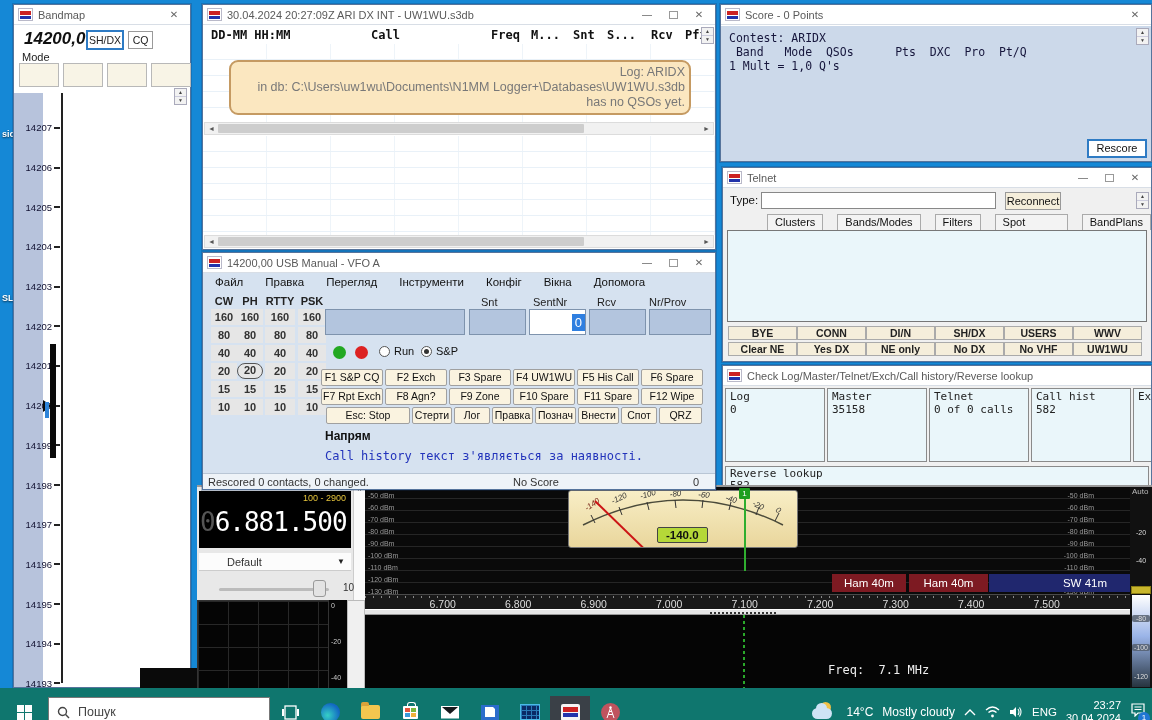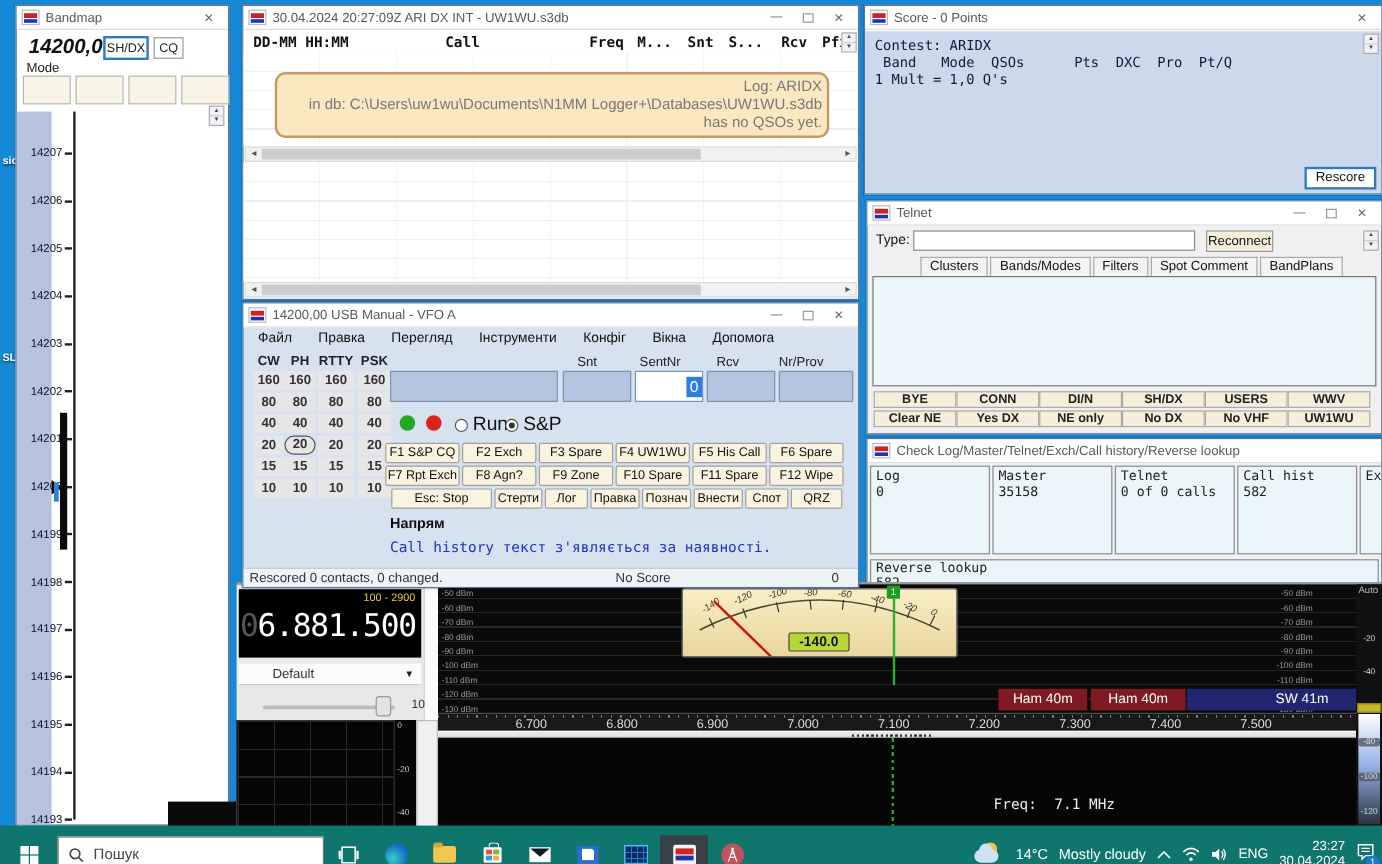--- a/index.html
+++ b/index.html
@@ -58,21 +58,21 @@
   .menubar span:first-child { margin-left:12px; }
   .mode-head { position:absolute; top:42px; font-size:11px; font-weight:bold; color:#222; text-align:center; }
   .band-col { position:absolute; top:56px; width:26px; }
   .band-cell { height:16px; margin-bottom:2px; background:#e6e6e6; font-size:11px; font-weight:bold; color:#333; text-align:center; line-height:16px; }
   .band-col.ph .band-cell:nth-child(4) { border:1.5px solid #555; border-radius:8px; line-height:13px; }
   .ex-label { position:absolute; top:43px; font-size:11px; color:#222; }
   .ex-box { position:absolute; top:56px; height:26px; background:#b3c5de; border:1px solid #7e93ad; }
   .ex-box.white { background:#fff; display:flex; align-items:center; justify-content:flex-end; }
   .sel0 { background:#2f7fe0; color:#fff; font-size:13px; padding:1px 3px; }
   .dot { position:absolute; top:93px; width:13px; height:13px; border-radius:50%; }
-  .radio { position:absolute; top:92px; display:flex; align-items:center; gap:4px; font-size:16px; color:#111; }
+  .radio { position:absolute; top:92px; display:flex; align-items:center; gap:4px; font-size:11px; color:#111; }
   .radio i { width:11px; height:11px; border:1px solid #555; border-radius:50%; background:#fff; display:inline-flex; align-items:center; justify-content:center; }
   .radio.sel i::after { content:""; width:5px; height:5px; border-radius:50%; background:#333; }
   .fk-row { position:absolute; left:118px; display:flex; gap:2px; }
   .fk { width:62px; height:17px; background:#faf3e0; border:1px solid #a0a0a0; border-radius:2px; font-size:10.5px; text-align:center; line-height:15px; color:#111; overflow:hidden; white-space:nowrap; }
   #actrow { left:123px; }
   #actrow .fk:nth-child(1){width:84px;} #actrow .fk:nth-child(2){width:40px;}
   #actrow .fk:nth-child(3){width:36px;} #actrow .fk:nth-child(4){width:41px;}
   #actrow .fk:nth-child(5){width:41px;} #actrow .fk:nth-child(6){width:41px;}
   #actrow .fk:nth-child(7){width:36px;} #actrow .fk:nth-child(8){width:43px;}
   .en-heading { position:absolute; left:122px; top:176px; font-size:12px; font-weight:bold; color:#111; }
@@ -83,21 +83,21 @@
   #score { left:720px; top:4px; width:432px; height:158px; }
   .score-body { position:absolute; top:21px; left:0; right:0; bottom:0; background:#ccd9ea; font-family:"DejaVu Sans Mono", monospace; font-size:11.5px; color:#16163c; padding:5px 8px; }
   .score-body div { white-space:pre; line-height:14px; }
   .rescore { position:absolute; right:4px; bottom:3px; width:60px; height:19px; background:#fff; border:2px solid #2e7bc4; font-size:11px; text-align:center; line-height:15px; color:#111; }
 
   
   #telnet { left:722px; top:167px; width:430px; height:195px; background:#f0f0f0; z-index:4; }
   .type-label { position:absolute; left:7px; top:26px; font-size:11.5px; color:#111; }
   .type-input { position:absolute; left:38px; top:24px; width:235px; height:17px; background:#fff; border:1px solid #888; }
   .reconnect { position:absolute; left:282px; top:24px; width:56px; height:18px; background:#f5eedb; border:1px solid #999; font-size:11px; text-align:center; line-height:16px; color:#111; }
-  .tabs { position:absolute; left:44px; top:46px; display:flex; gap:2px; height:16px; }
+  .tabs { position:absolute; left:44px; top:46px; display:flex; gap:14px; height:16px; }
   .tab { border:1px solid #aaa; border-bottom:none; background:#f3f3f3; font-size:11px; padding:1px 7px 0; color:#111; }
   .tl-list { position:absolute; left:4px; right:4px; top:62px; height:92px; background:#eaf6fa; border:1px solid #777; }
   .tl-btnrow { position:absolute; left:5px; display:flex; gap:0; }
   .tl-btn { width:69px; height:14px; background:#f5eedb; border:1px solid #aaa; font-size:10.5px; font-weight:bold; color:#222; text-align:center; line-height:12px; }
 
   
   #check { left:722px; top:365px; width:430px; height:121px; background:#f0f0f0; overflow:hidden; z-index:4; }
   .ck-panel { position:absolute; top:22px; width:100px; height:74px; background:#eaf6fa; border:1px solid #8a8a8a; font-family:"DejaVu Sans Mono", monospace; font-size:11px; color:#222; padding:1px 4px; line-height:13px; }
   .ck-rev { position:absolute; left:2px; right:2px; top:100px; height:40px; background:#eaf6fa; border:1px solid #8a8a8a; font-family:"DejaVu Sans Mono", monospace; font-size:11px; color:#222; padding:1px 4px; line-height:12px; }
 

